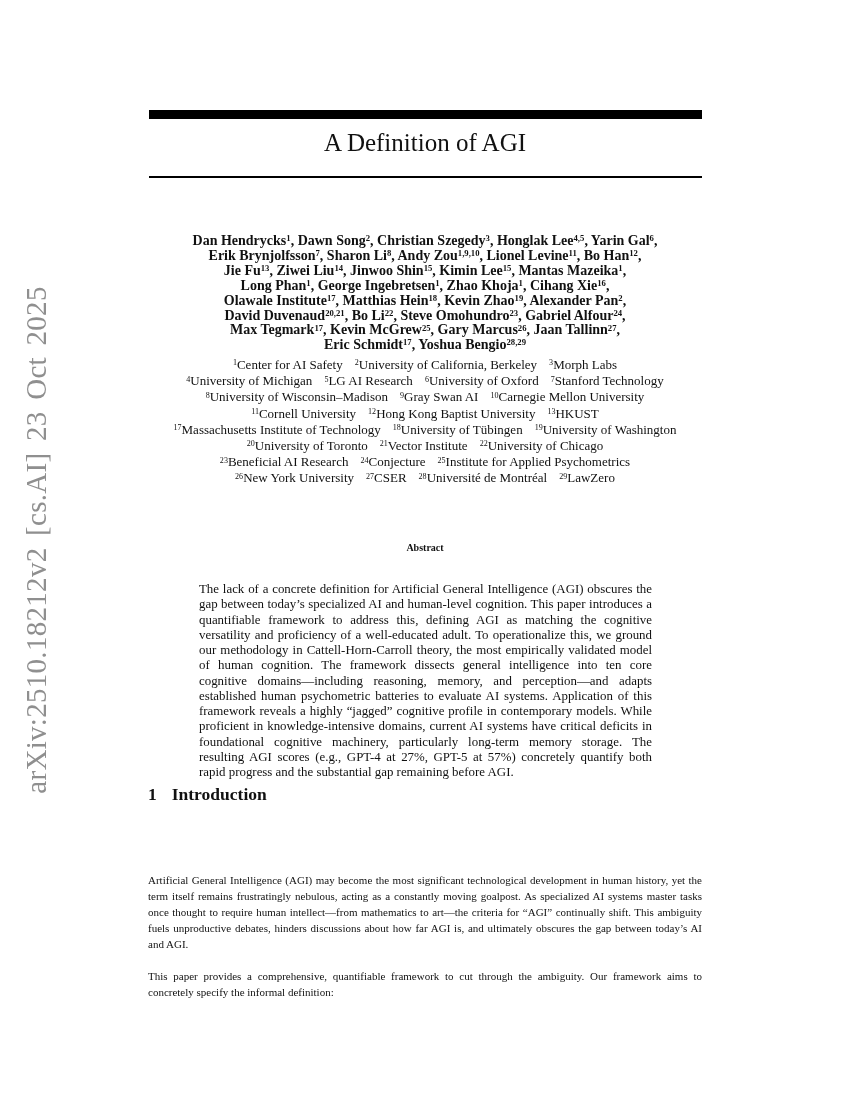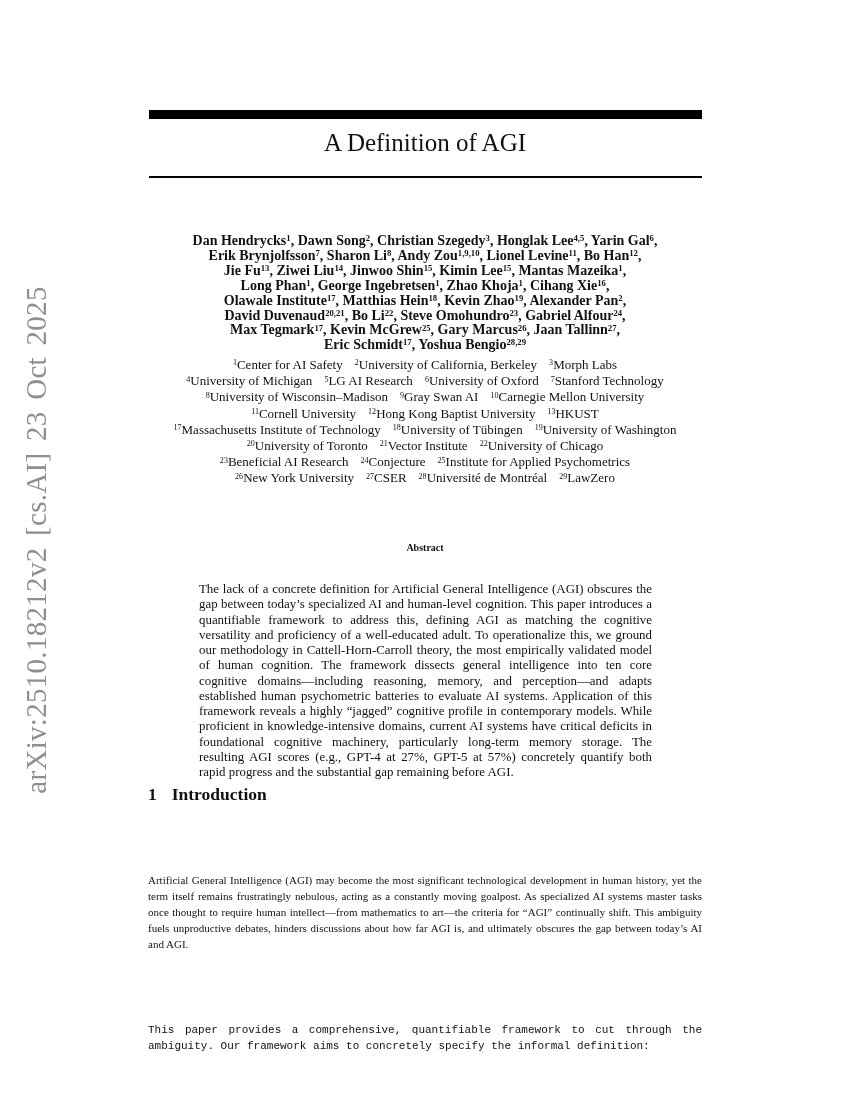--- a/index.html
+++ b/index.html
@@ -83,21 +83,21 @@
   }
   .section-number { margin-right: 15px; }
   .body-paragraph {
     position: absolute;
     left: 148px; width: 554px;
     font-size: 11px;
     line-height: 16px;
     text-align: justify;
   }
   .para-1 { top: 872px; }
-  .para-2 { top: 1022px; font-family: Liberation Mono, monospace; }
+  .para-2 { top: 968px; }
 </style>
 </head>
 <body>
 
 <div class="page">
 
   <div class="watermark">arXiv:2510.18212v2 [cs.AI] 23 Oct 2025</div>
 
   <div class="rule-thick"></div>
 

